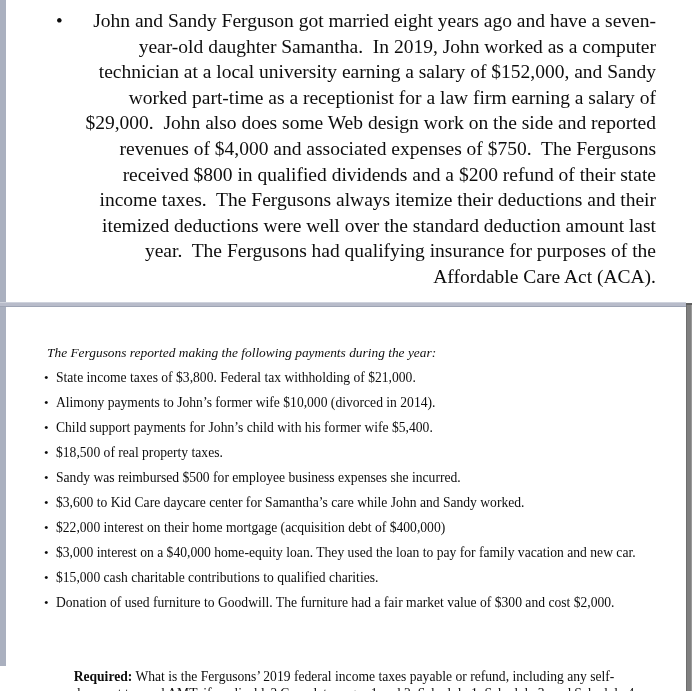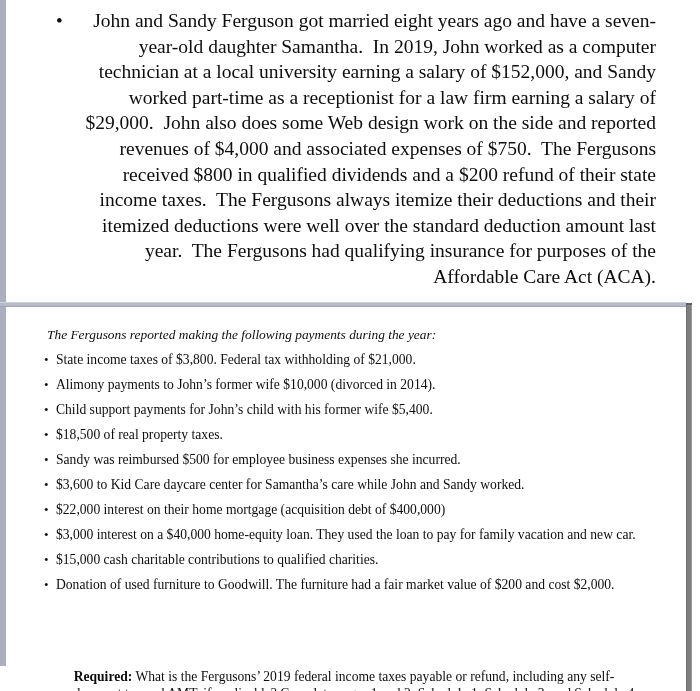--- a/index.html
+++ b/index.html
@@ -78,21 +78,21 @@
     font-size: 19.5px;
     line-height: 25.6px;
     text-align: right;
     white-space: pre-wrap;
   }
 
   
   #payments-panel {
     position: absolute;
     left: 44px;
-    top: 326px;
+    top: 344px;
     width: 612px;
   }
   #payments-heading {
     font-style: italic;
     font-size: 13.4px;
     line-height: 18px;
     margin-left: 3px;
     margin-bottom: 7px;
   }
   .pay-item {
@@ -176,19 +176,19 @@
   <div class="pay-item">
     <span class="pay-bullet">•</span>
     <span class="pay-text">$3,000 interest on a $40,000 home-equity loan.  They used the loan to pay for family vacation and new car.</span>
   </div>
   <div class="pay-item">
     <span class="pay-bullet">•</span>
     <span class="pay-text">$15,000 cash charitable contributions to qualified charities.</span>
   </div>
   <div class="pay-item">
     <span class="pay-bullet">•</span>
-    <span class="pay-text">Donation of used furniture to Goodwill.  The furniture had a fair market value of $200 and cost $2,000.</span>
+    <span class="pay-text">Donation of used furniture to Goodwill.  The furniture had a fair market value of $300 and cost $2,000.</span>
   </div>
 </div>
 
 <div id="required-block">
   <span id="required-label">Required:</span><span> What is the Fergusons’ 2019 federal income taxes payable or refund, including any self-employment tax and AMT, if applicable? Complete pages 1 and 2, Schedule 1, Schedule 3, and Schedule 4 of Form 1040 and Form 6251 for John and Sandy.</span>
 </div>
 
 </body></html>

